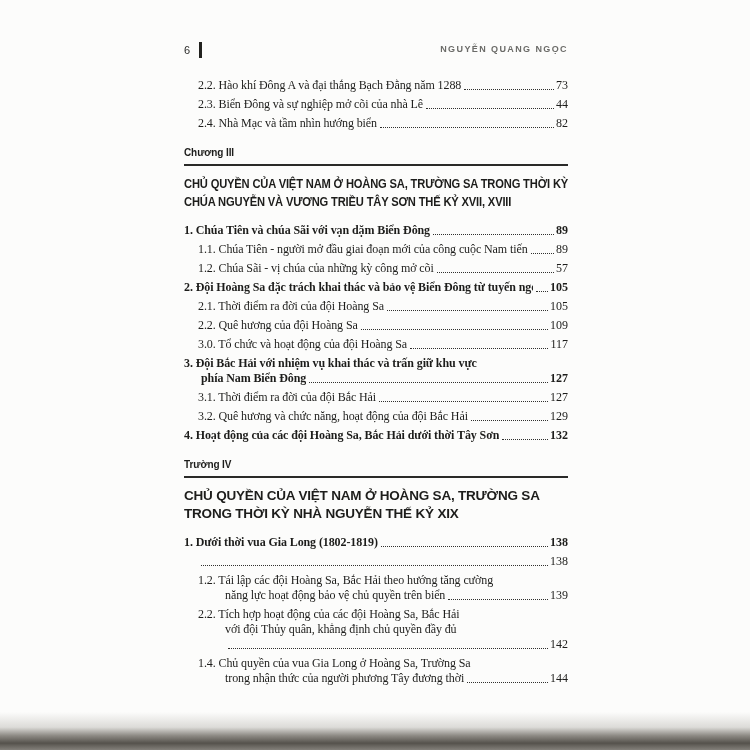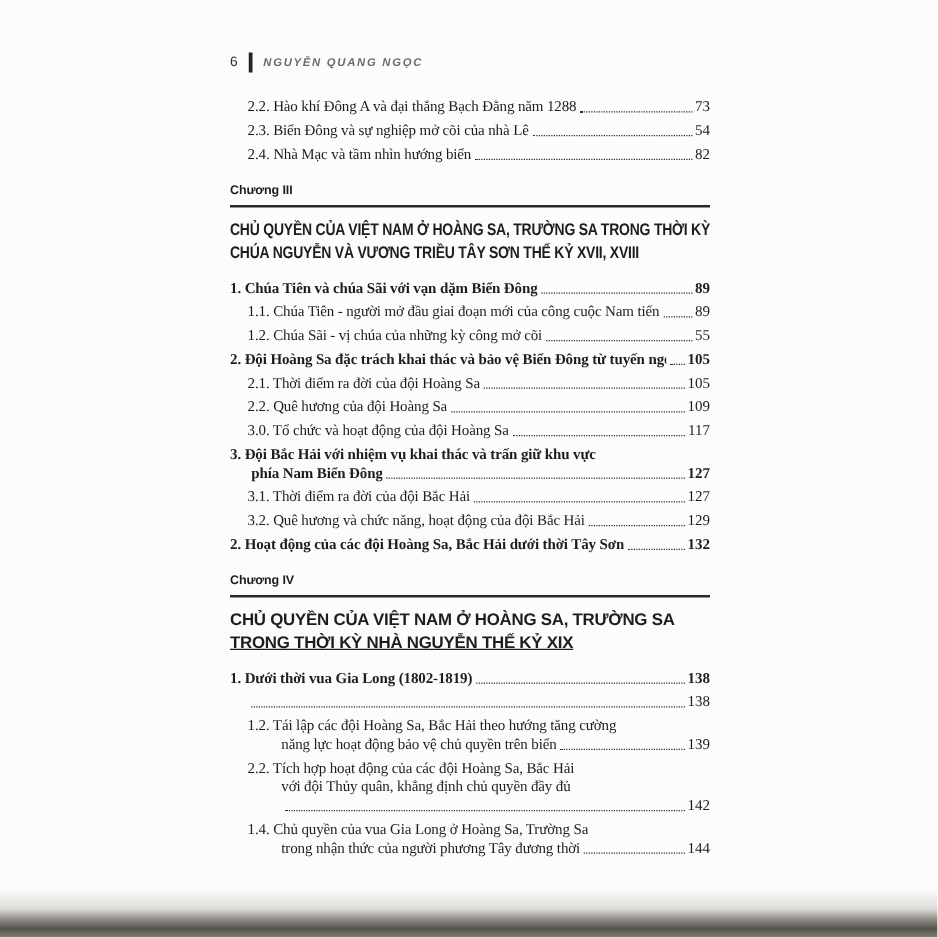--- a/index.html
+++ b/index.html
@@ -11,21 +11,21 @@
     position:relative;
     color:var(--text,#1d1d1b);
   }
   .photo { position:absolute; inset:0; background:var(--page-bg,#fcfcfb); }
   .content { position:absolute; left:184px; top:42px; width:384px; }
 
   
   .header { display:flex; align-items:flex-end; margin-bottom:20px; }
   .pagenum { font-family:"Liberation Sans",sans-serif; font-size:11px; line-height:12px; padding-bottom:2px; margin-right:9px; color:#2c2c2a; }
   .vbar { width:2.5px; height:16px; background:#22221f; margin-right:9px; }
-  .rh { flex:1; display:flex; align-items:flex-end;font-style:italic; }
+  .rh { flex:1; display:flex; flex-direction:column; align-items:flex-end; }
   .rh-text { display:block; text-align:right; font-family:"Liberation Sans",sans-serif; font-size:9px; font-weight:600; letter-spacing:1.4px; color:var(--running-head,#6b6b68); margin-bottom:3px; }
   .rh-rule { height:1.5px; background:var(--rule,#2a2a28); }
 
   
   .chapter { margin-top:14px; }
   .kicker { font-family:"Liberation Sans",sans-serif; font-weight:700; font-size:10px; line-height:16px; letter-spacing:-0.1px; }
   .krule { height:2px; background:var(--rule,#2a2a28); margin:3px 0 9px; }
   .title { margin-bottom:12px; }
   .tline { font-family:"Liberation Sans",sans-serif; font-weight:700; font-size:13.5px; line-height:18px; letter-spacing:-0.2px; white-space:nowrap; width:max-content; transform-origin:0 50%; }
 
@@ -72,21 +72,21 @@
             <div class="line">
               <span class="txt">2.2. Hào khí Đông A và đại thắng Bạch Đằng năm 1288</span>
               <span class="leader"></span>
               <span class="pg">73</span>
             </div>
           </div>
           <div class="entry lv1">
             <div class="line">
               <span class="txt">2.3. Biển Đông và sự nghiệp mở cõi của nhà Lê</span>
               <span class="leader"></span>
-              <span class="pg">54</span>
+              <span class="pg">44</span>
             </div>
           </div>
           <div class="entry lv1">
             <div class="line">
               <span class="txt">2.4. Nhà Mạc và tầm nhìn hướng biển</span>
               <span class="leader"></span>
               <span class="pg">82</span>
             </div>
           </div>
         </div>
@@ -109,21 +109,21 @@
               <div class="line">
                 <span class="txt">1.1. Chúa Tiên - người mở đầu giai đoạn mới của công cuộc Nam tiến</span>
                 <span class="leader"></span>
                 <span class="pg">89</span>
               </div>
             </div>
             <div class="entry lv1">
               <div class="line">
                 <span class="txt">1.2. Chúa Sãi - vị chúa của những kỳ công mở cõi</span>
                 <span class="leader"></span>
-                <span class="pg">55</span>
+                <span class="pg">57</span>
               </div>
             </div>
             <div class="entry lv0 bold">
               <div class="line">
                 <span class="txt">2. Đội Hoàng Sa đặc trách khai thác và bảo vệ Biển Đông từ tuyến ngoài</span>
                 <span class="leader"></span>
                 <span class="pg">105</span>
               </div>
             </div>
             <div class="entry lv1">
@@ -166,33 +166,33 @@
             </div>
             <div class="entry lv1">
               <div class="line">
                 <span class="txt">3.2. Quê hương và chức năng, hoạt động của đội Bắc Hải</span>
                 <span class="leader"></span>
                 <span class="pg">129</span>
               </div>
             </div>
             <div class="entry lv0 bold">
               <div class="line">
-                <span class="txt">2. Hoạt động của các đội Hoàng Sa, Bắc Hải dưới thời Tây Sơn</span>
+                <span class="txt">4. Hoạt động của các đội Hoàng Sa, Bắc Hải dưới thời Tây Sơn</span>
                 <span class="leader"></span>
                 <span class="pg">132</span>
               </div>
             </div>
           </div>
         </section>
         <section class="chapter">
-          <div class="kicker">Chương IV</div>
+          <div class="kicker">Trường IV</div>
           <div class="krule"></div>
           <div class="title">
             <div class="tline" style="transform: scaleX(1);">CHỦ QUYỀN CỦA VIỆT NAM Ở HOÀNG SA, TRƯỜNG SA</div>
-            <div class="tline" style="transform: scaleX(1); text-decoration: underline;">TRONG THỜI KỲ NHÀ NGUYỄN THẾ KỶ XIX</div>
+            <div class="tline" style="transform: scaleX(1);">TRONG THỜI KỲ NHÀ NGUYỄN THẾ KỶ XIX</div>
           </div>
           <div class="entries">
             <div class="entry lv0 bold">
               <div class="line">
                 <span class="txt">1. Dưới thời vua Gia Long (1802-1819)</span>
                 <span class="leader"></span>
                 <span class="pg">138</span>
               </div>
             </div>
             <div class="entry lv1">

